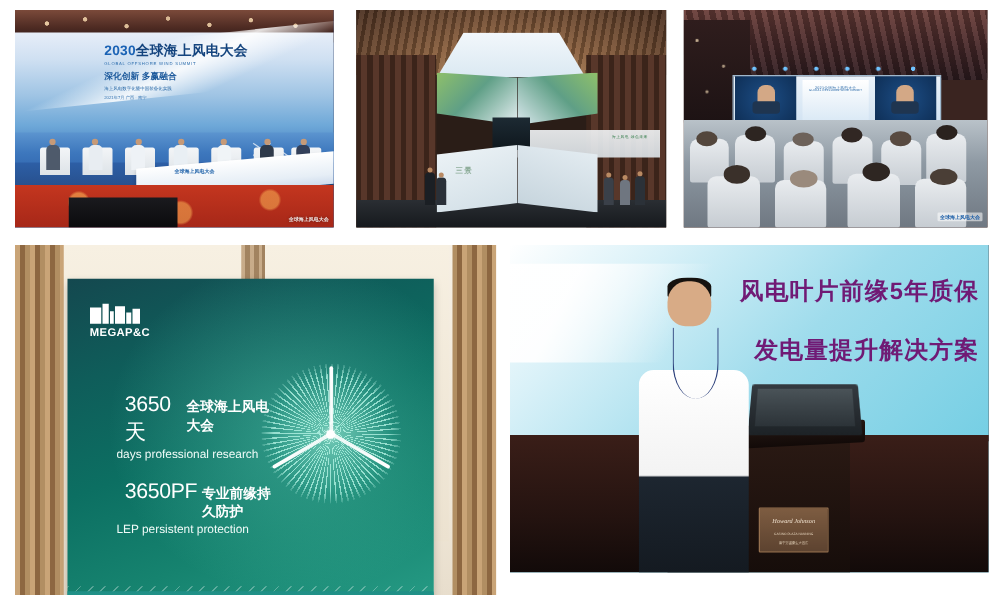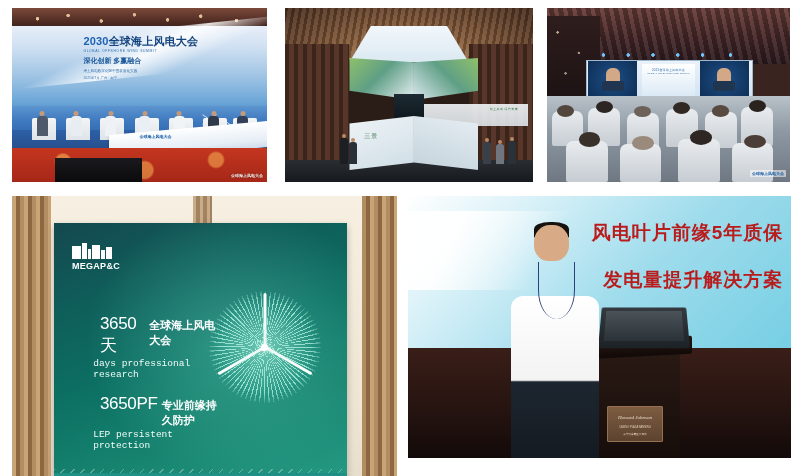--- a/index.html
+++ b/index.html
@@ -164,21 +164,21 @@
   .p4 .board-glow{position:absolute;left:0;top:0;width:100%;height:100%;
     background:radial-gradient(ellipse at 62% 42%,rgba(120,230,205,.34) 0%,rgba(0,0,0,0) 58%);}
   .p4 .logo{position:absolute;left:6%;top:7%;width:26%;}
   .p4 .logo-mark{display:flex;align-items:flex-end;gap:1px;height:16px;}
   .p4 .logo-mark i{display:block;background:#ffffff;}
   .p4 .logo-txt{font-size:9px;font-weight:700;color:#fff;letter-spacing:.3px;margin-top:2px;}
   .p4 .claims{position:absolute;left:6%;top:32%;width:52%;color:#fff;}
   .p4 .cl-row{display:flex;align-items:baseline;gap:4px;}
   .p4 .cl-num{font-size:17px;font-weight:400;letter-spacing:-.3px;margin-left:28px;}
   .p4 .cl-cn{font-size:11px;font-weight:700;}
-  .p4 .cl-en{font-size:9.5px;margin-top:1px;margin-left:14%;color:#f0fbf8;font-family:Liberation Mono, monospace;}
+  .p4 .cl-en{font-size:9.5px;margin-top:1px;margin-left:14%;color:#f0fbf8;}
   .p4 .claims .blk2{margin-top:14px;}
   .p4 .fan{position:absolute;right:9%;top:24%;width:112px;height:112px;}
   .p4 .fan-rays{position:absolute;inset:0;border-radius:50%;
     background:
       repeating-conic-gradient(from 0deg,rgba(190,250,235,.72) 0deg 1.4deg,rgba(255,255,255,0) 1.4deg 5deg),
       radial-gradient(circle,rgba(170,245,225,.55) 0%,rgba(40,160,140,.25) 62%,rgba(0,0,0,0) 74%);
     -webkit-mask-image:radial-gradient(circle,#000 58%,transparent 74%);
     mask-image:radial-gradient(circle,#000 58%,transparent 74%);}
   .p4 .blade{position:absolute;left:50%;top:50%;width:3px;height:54px;
     background:linear-gradient(180deg,#ffffff 0%,rgba(255,255,255,.85) 100%);
@@ -193,21 +193,21 @@
   .p4 .contact{position:absolute;right:4%;bottom:2%;text-align:left;color:#dff7f1;line-height:1.45;}
   .p4 .contact div{font-size:3.4px;white-space:nowrap;letter-spacing:.1px;}
 
   
   .p5{left:408px;top:196px;width:383px;height:262px;background:#8fd6e8;}
   .p5 .projwall{position:absolute;left:0;top:0;width:100%;height:60%;background:#2a1112;}
   .p5 .slide{position:absolute;left:0;top:0;width:100%;height:58%;
     background:linear-gradient(135deg,#ffffff 0%,#d9f1f8 24%,#9fdcec 58%,#76cfe4 100%);}
   .p5 .slide-beam{position:absolute;left:-4%;top:10%;width:58%;height:52%;
     background:linear-gradient(118deg,rgba(255,255,255,.95) 28%,rgba(255,255,255,0) 68%);}
-  .p5 .slide-t1,.p5 .slide-t2{position:absolute;right:2%;color:#b91c1c;font-weight:700;
+  .p5 .slide-t1,.p5 .slide-t2{position:absolute;right:2%;color:#701a75;font-weight:700;
     font-size:19px;letter-spacing:1px;white-space:nowrap;}
   .p5 .slide-t1{top:9%;} .p5 .slide-t2{top:27%;}
   .p5 .darkwall{position:absolute;left:0;top:58%;width:100%;height:42%;
     background:linear-gradient(180deg,#3a1e18 0%,#241310 60%,#120a09 100%);}
   .p5 .podium{position:absolute;left:33%;bottom:0;width:38%;height:43%;
     background:linear-gradient(180deg,#2b1a14 0%,#160d0a 100%);}
   .p5 .podium-top{position:absolute;left:31%;top:55%;width:43%;height:7%;
     background:linear-gradient(180deg,#241713 0%,#120a08 100%);border-radius:2px;
     transform:skewY(-3deg);}
   .p5 .laptop{position:absolute;left:50%;top:42%;width:23%;height:16%;

